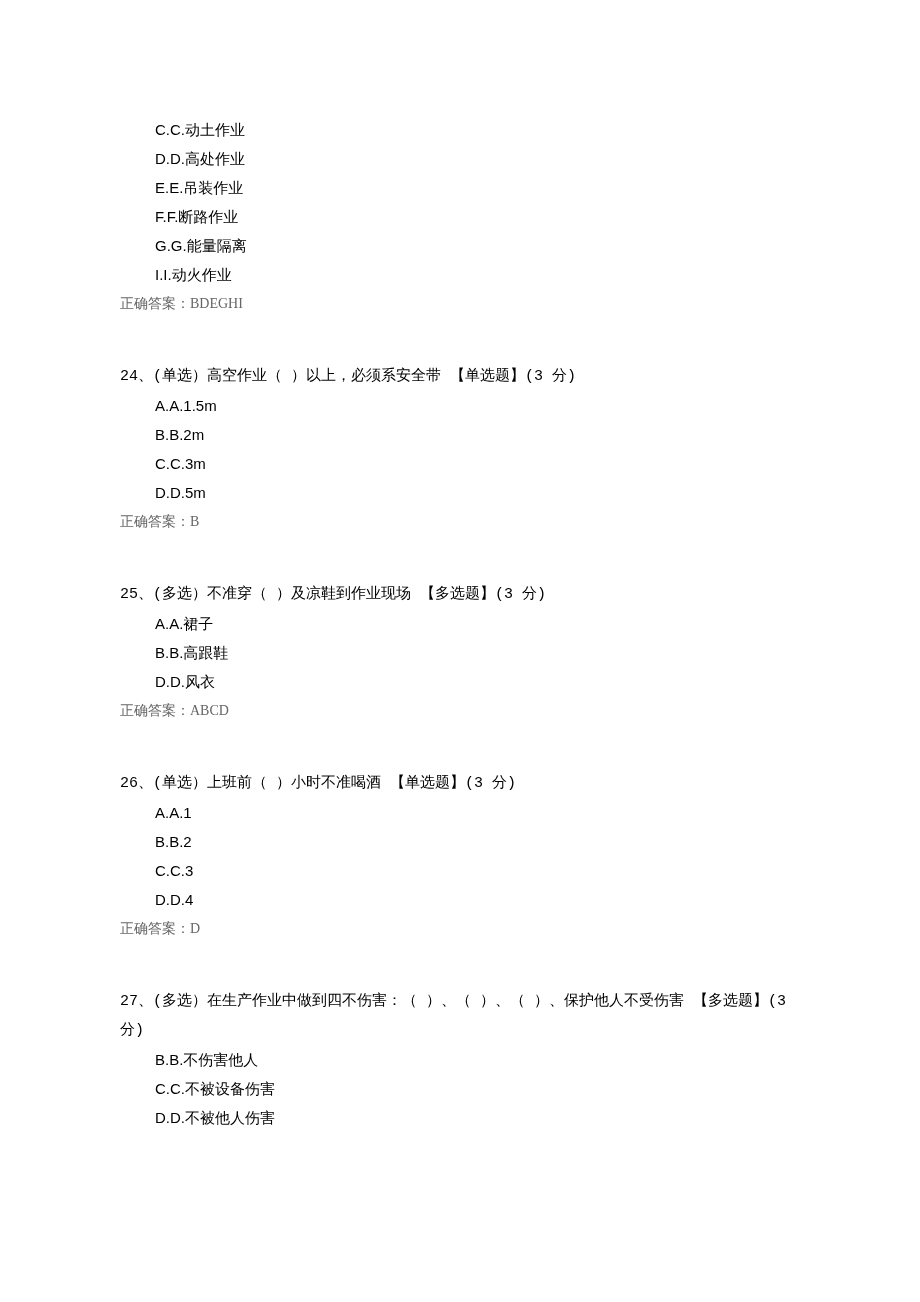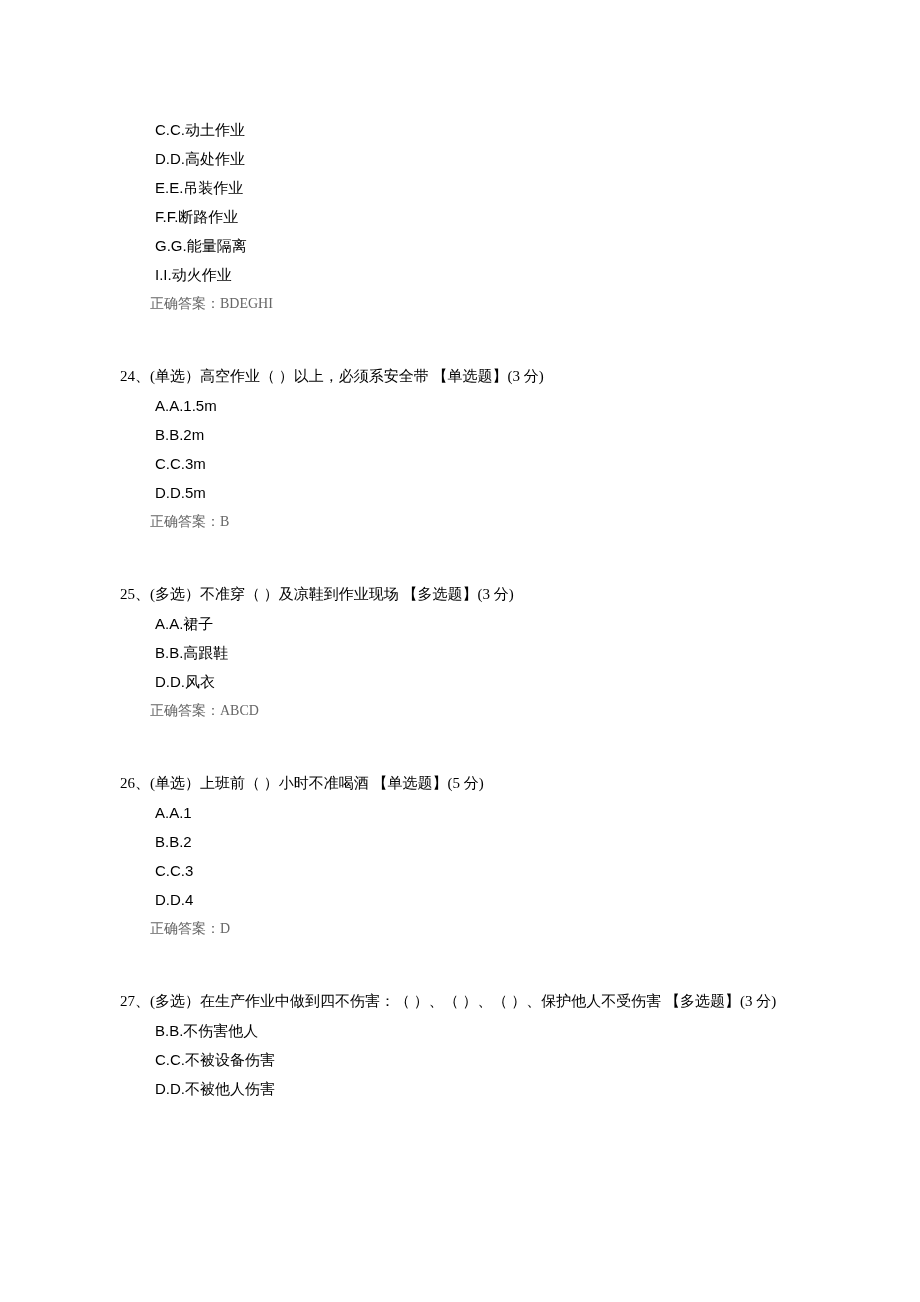--- a/index.html
+++ b/index.html
@@ -18,31 +18,30 @@
     line-height: 29px;
   }
   .options {
     margin-left: 35px;
   }
   .option {
     font-family: Liberation Sans, sans-serif;
     font-size: 15px;
   }
   .answer {
-    margin-left: 30px;
     font-family: "SimSun", serif;
     color: #666666;
     font-size: 14px;
   }
   .q-block {
     margin-top: 44px;
   }
   .q-block:first-child { margin-top: 0; }
   .q-stem {
-    font-family: Liberation Serif, serif;
+    font-family: Liberation Mono, monospace;
     font-size: 15px;
   }
 </style>
 </head>
 <body>
 
 <div class="page">
 
   <div class="options">
     <div class="option">C.C.动土作业</div>
@@ -69,21 +68,21 @@
     <div class="q-stem">25、(多选）不准穿（ ）及凉鞋到作业现场 【多选题】(3 分)</div>
     <div class="options">
       <div class="option">A.A.裙子</div>
       <div class="option">B.B.高跟鞋</div>
       <div class="option">D.D.风衣</div>
     </div>
     <div class="answer">正确答案：ABCD</div>
   </div>
 
   <div class="q-block">
-    <div class="q-stem">26、(单选）上班前（ ）小时不准喝酒 【单选题】(5 分)</div>
+    <div class="q-stem">26、(单选）上班前（ ）小时不准喝酒 【单选题】(3 分)</div>
     <div class="options">
       <div class="option">A.A.1</div>
       <div class="option">B.B.2</div>
       <div class="option">C.C.3</div>
       <div class="option">D.D.4</div>
     </div>
     <div class="answer">正确答案：D</div>
   </div>
 
   <div class="q-block">

